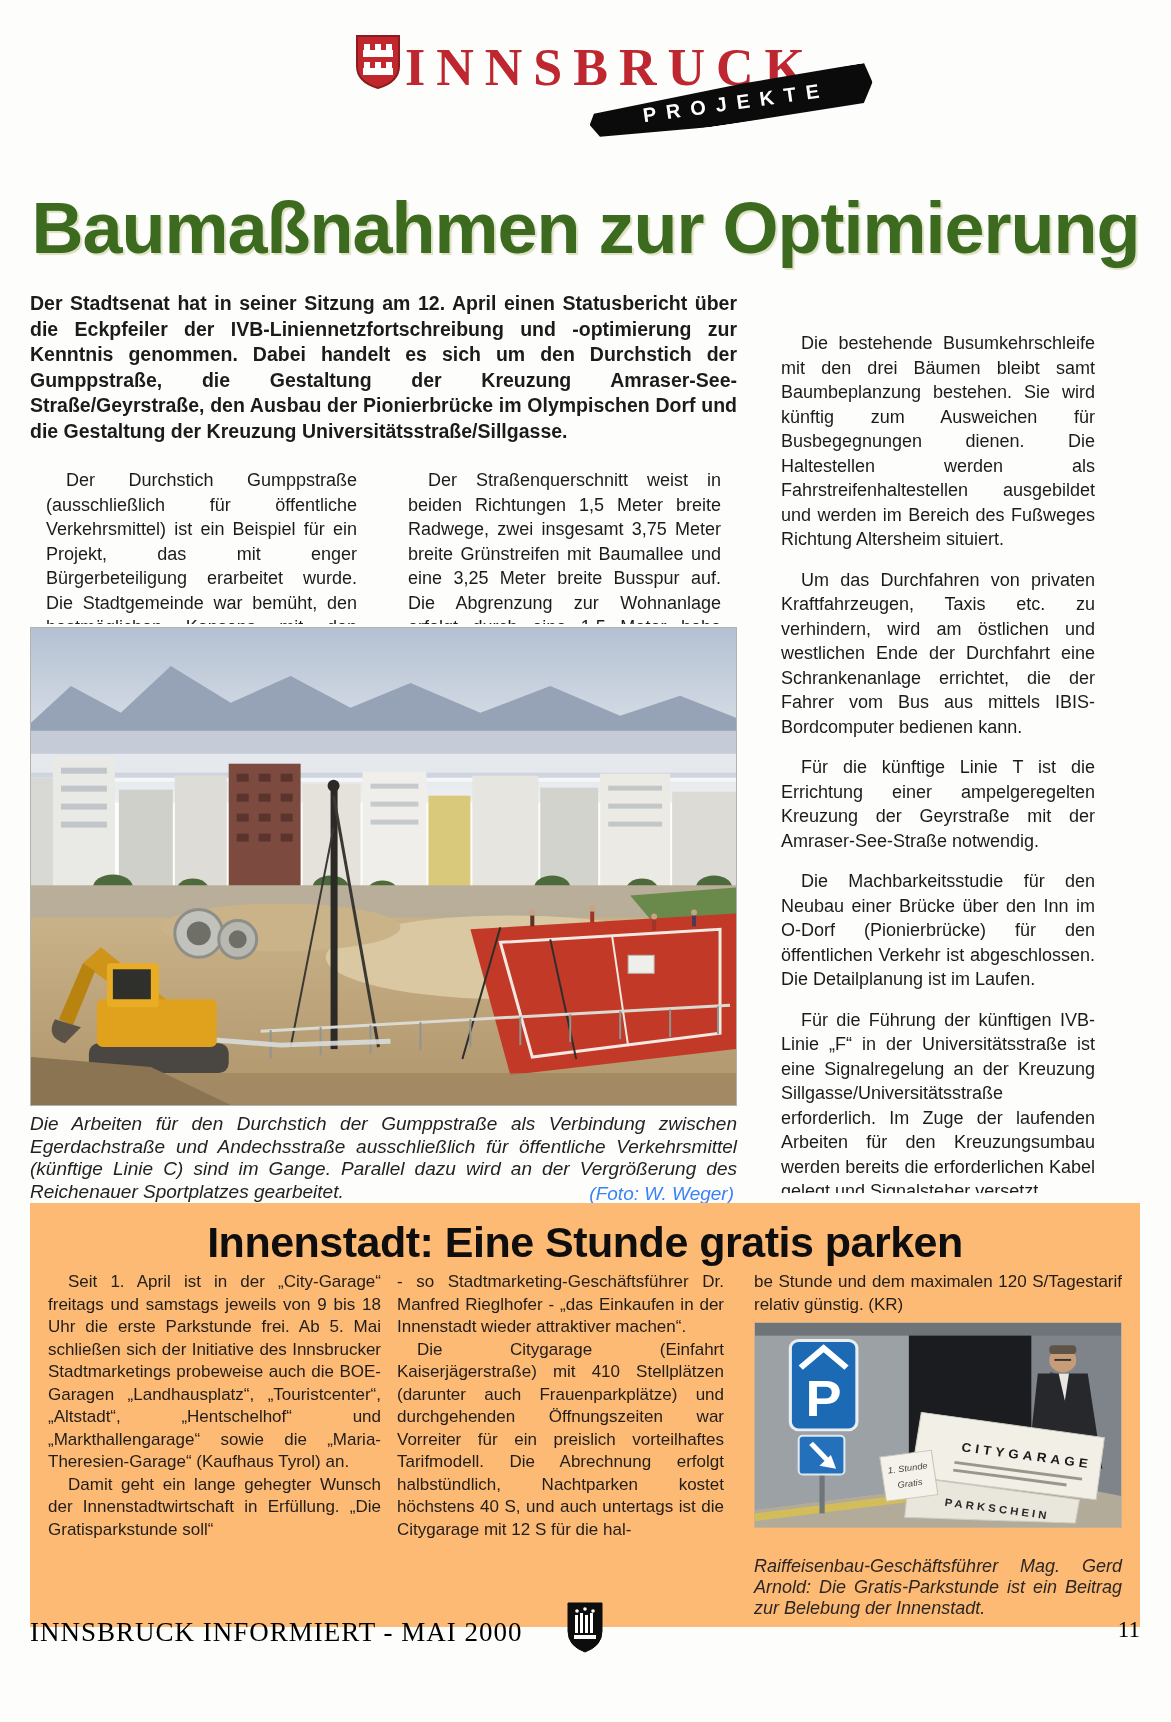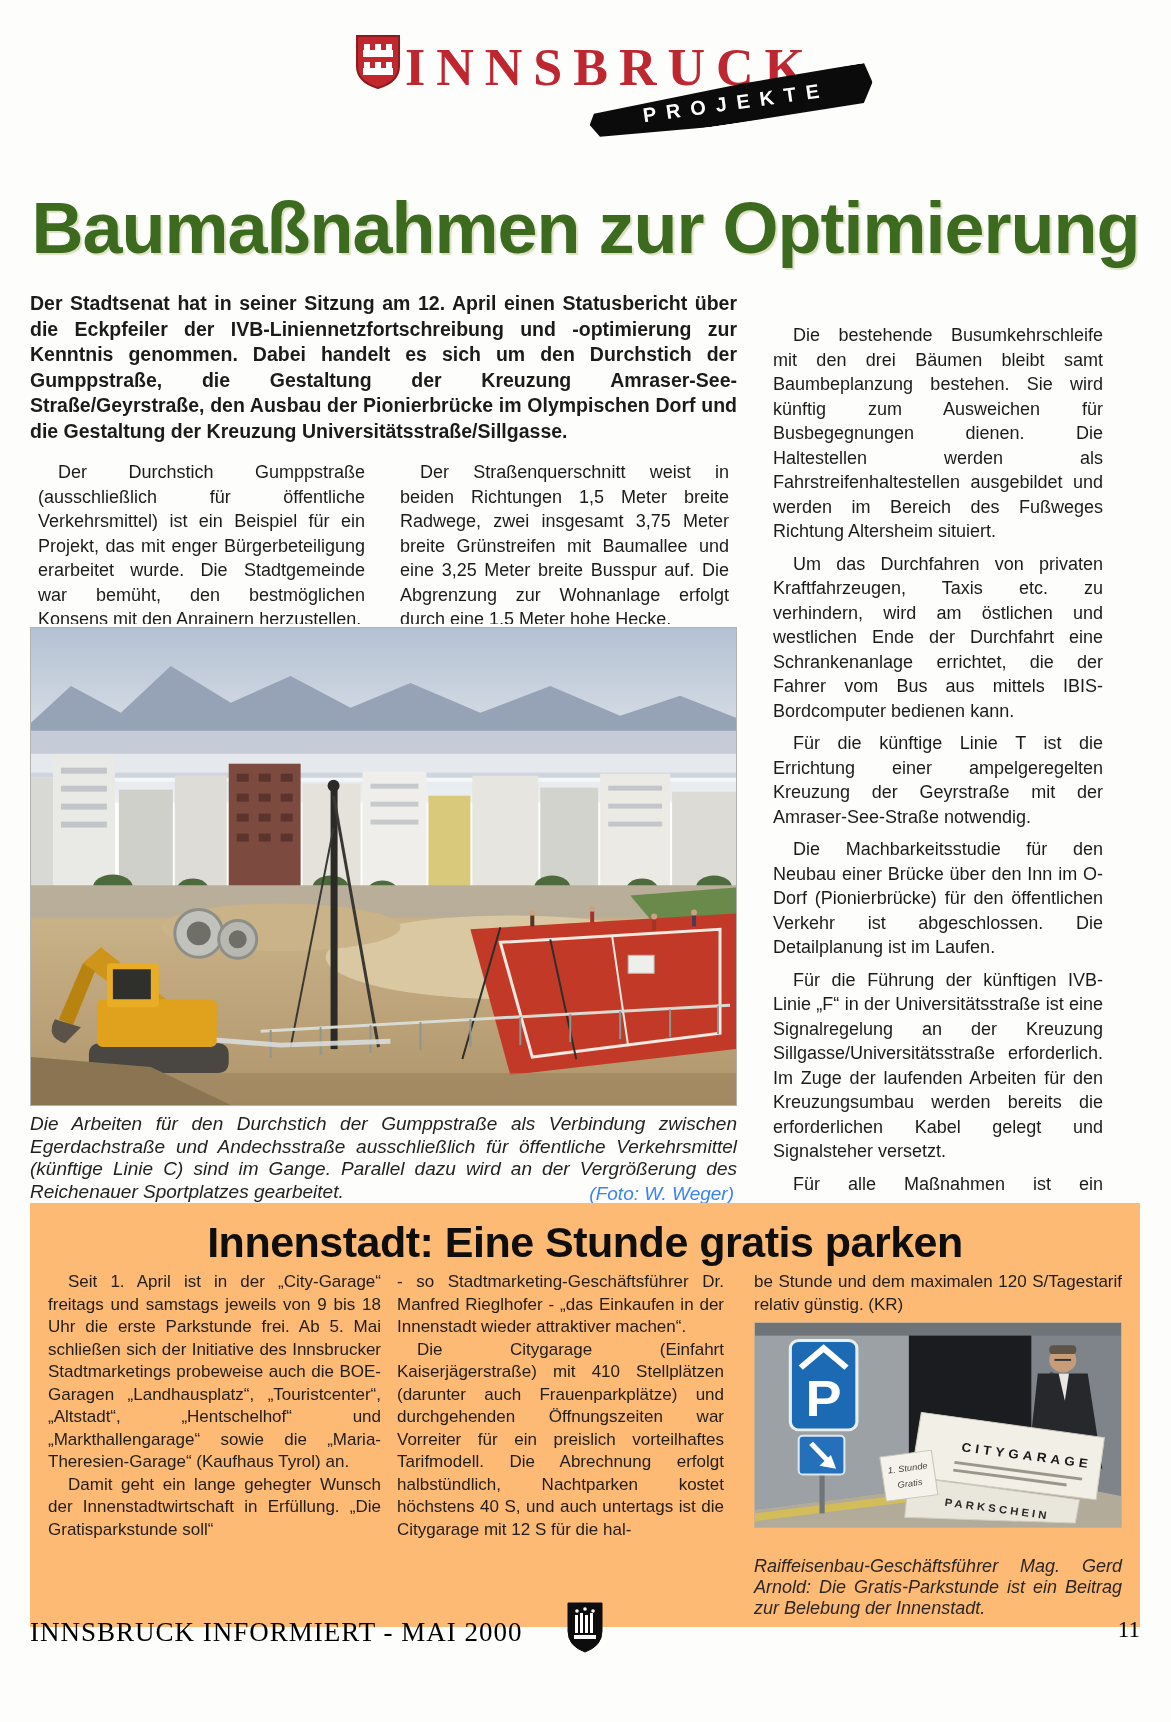--- a/index.html
+++ b/index.html
@@ -34,21 +34,21 @@
     font-weight:bold; line-height:25.5px; text-align:justify; hyphens:auto;
   }
   .bodycol { position:absolute; top:452px; font-size:18px; line-height:24.5px;
     text-align:justify; hyphens:auto; height:172px; overflow:hidden; }
   .c1 { left:30px;  width:343px; }
   .c2 { left:392px; width:345px; }
   .rightcol {
     position:absolute; left:765px; top:315px; width:346px; font-size:18px;
     line-height:24.5px; text-align:justify; hyphens:auto; max-height:878px; overflow:hidden;
   }
-  .rightcol p, .bodycol p { margin:8px; text-indent:20px; }
+  .rightcol p, .bodycol p { margin:16px; text-indent:20px; }
   .photo1 {
     position:absolute; left:30px; top:627px; width:707px; height:479px; margin:0;
     border:1px solid #b3b3ae; box-sizing:border-box; overflow:hidden;
   }
   .photo1 svg, .photo2 svg { display:block; width:100%; height:100%; }
   .caption1 {
     position:absolute; left:30px; top:1113px; width:707px; height:94px;
     font-style:italic; font-size:19px; line-height:22.5px; color:#222; text-align:justify;
   }
   .credit { position:absolute; right:3px; bottom:2px; font-style:italic; font-size:19px; color:#3b82f6;margin-left:48px; }

